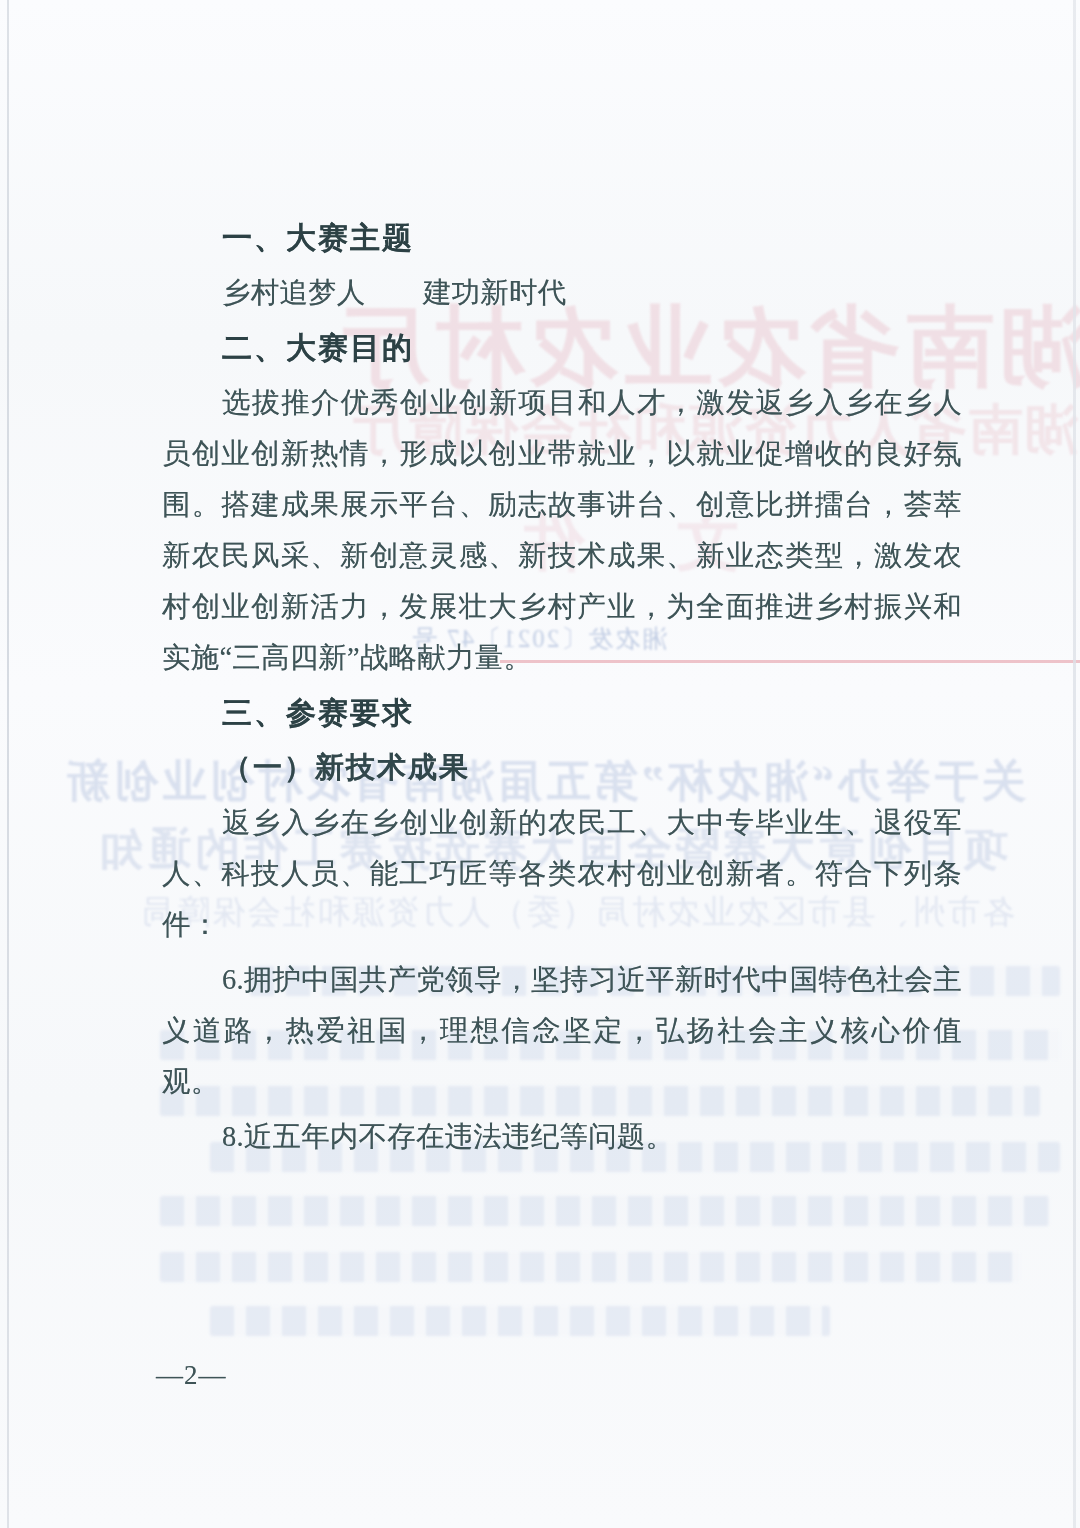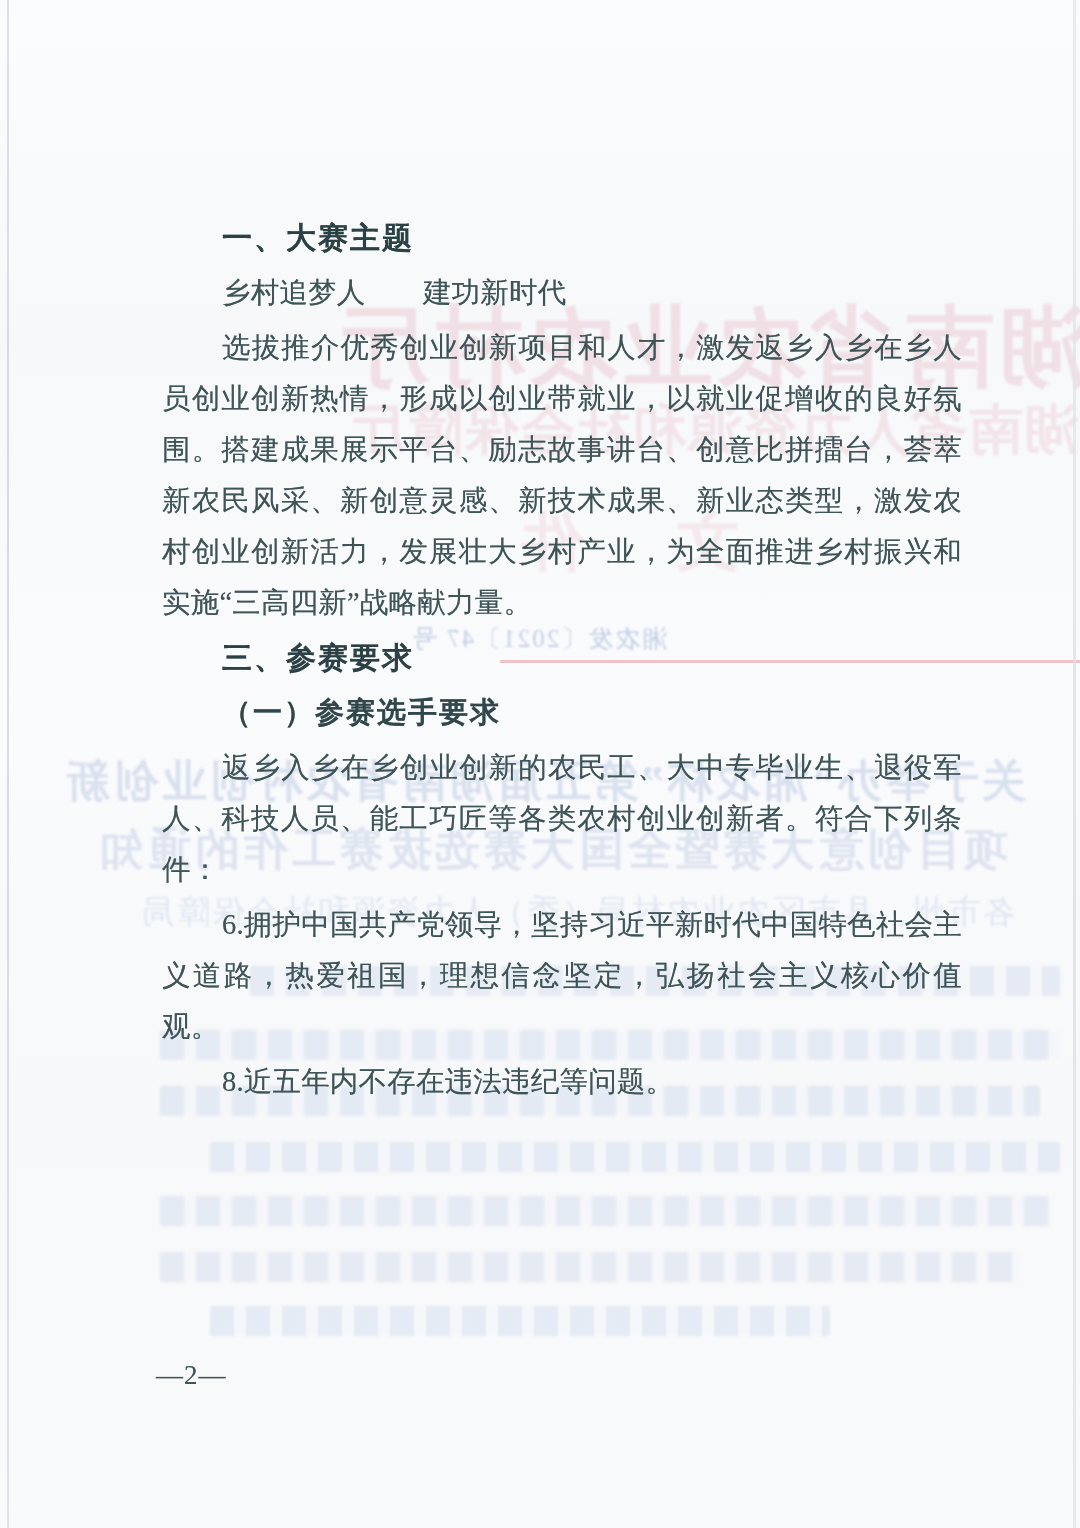--- a/index.html
+++ b/index.html
@@ -82,23 +82,24 @@
       <div class="bleed-bar" style="top: 1086px; left: 160px; width: 880px;"></div>
       <div class="bleed-bar" style="top: 1142px; left: 210px; width: 850px;"></div>
       <div class="bleed-bar" style="top: 1196px; left: 160px; width: 890px;"></div>
       <div class="bleed-bar" style="top: 1252px; left: 160px; width: 860px;"></div>
       <div class="bleed-bar" style="top: 1306px; left: 210px; width: 620px;"></div>
     </div>
 
   <div class="content">
       <p class="blk blk-heading">一、大赛主题</p>
       <p class="blk blk-body">乡村追梦人　　建功新时代</p>
+      <p class="blk blk-heading">二、大赛目的</p>
       <p class="blk blk-body">选拔推介优秀创业创新项目和人才，激发返乡入乡在乡人员创业创新热情，形成以创业带就业，以就业促增收的良好氛围。搭建成果展示平台、励志故事讲台、创意比拼擂台，荟萃新农民风采、新创意灵感、新技术成果、新业态类型，激发农村创业创新活力，发展壮大乡村产业，为全面推进乡村振兴和实施“三高四新”战略献力量。</p>
       <p class="blk blk-heading">三、参赛要求</p>
-      <p class="blk blk-subheading">（一）参赛选手要求</p>
+      <p class="blk blk-subheading">（一）新技术成果</p>
       <p class="blk blk-body">返乡入乡在乡创业创新的农民工、大中专毕业生、退役军人、科技人员、能工巧匠等各类农村创业创新者。符合下列条件：</p>
       <p class="blk blk-body">6.拥护中国共产党领导，坚持习近平新时代中国特色社会主义道路，热爱祖国，理想信念坚定，弘扬社会主义核心价值观。</p>
       <p class="blk blk-body">8.近五年内不存在违法违纪等问题。</p>
     </div>
 
   <div class="page-number">—2—</div>
 
   <div class="edge-left"></div>
   <div class="edge-right"></div>
 

